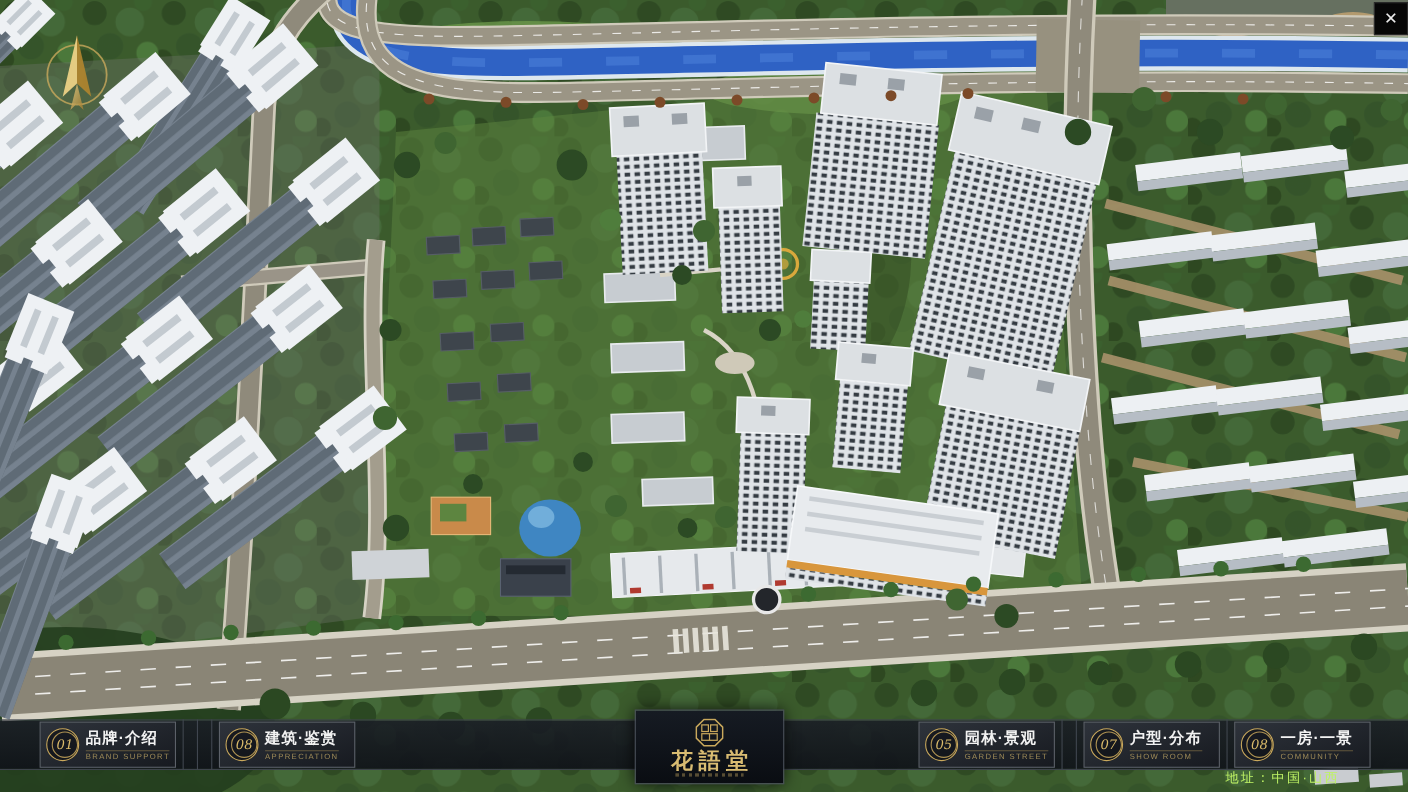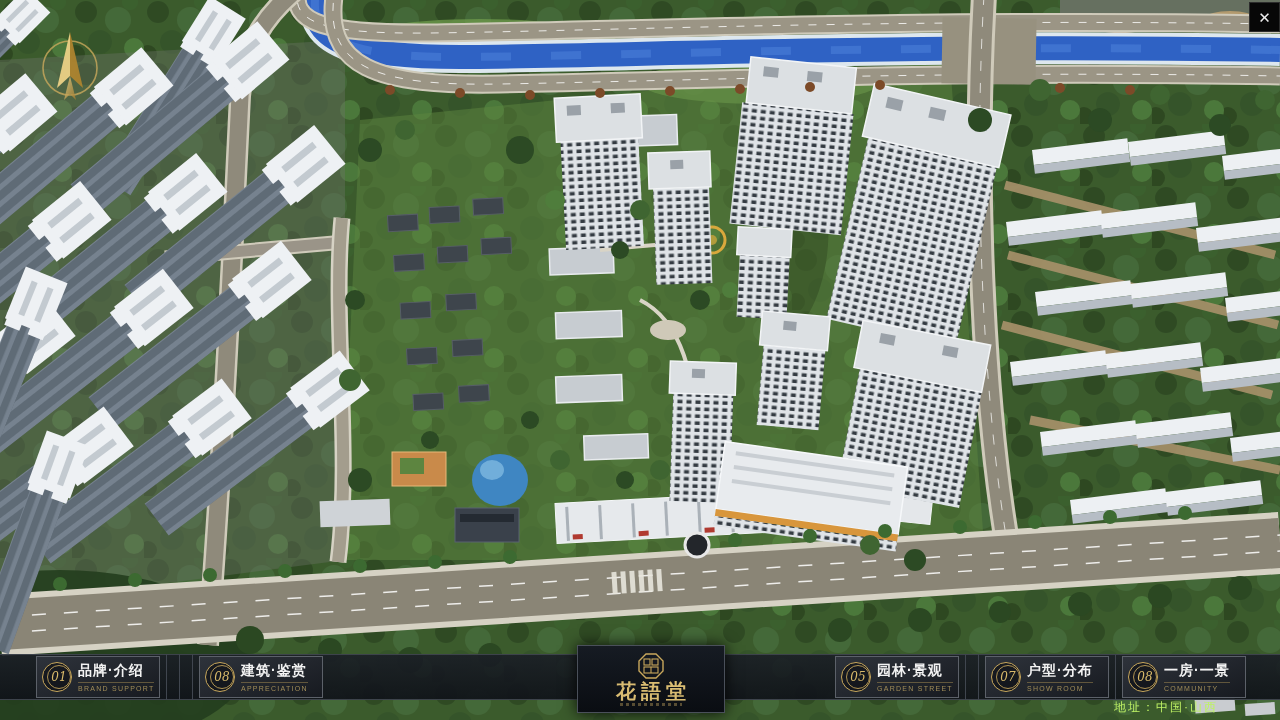--- a/index.html
+++ b/index.html
@@ -32,21 +32,21 @@
          background:rgba(8,10,14,.55);}
   .badge-inner{width:22px;height:22px;border:1px solid rgba(201,168,92,.85);border-radius:50%;
          display:flex;align-items:center;justify-content:center;
          font-family:"DejaVu Serif",serif;font-style:italic;font-size:12px;color:#d9ba6a;}
   .nav-texts{display:flex;flex-direction:column;min-width:0;}
   .nav-zh{font-size:14px;font-weight:bold;color:#f2f2f2;letter-spacing:1px;white-space:nowrap;}
   .nav-en{margin-top:2px;padding-top:2px;border-top:1px solid rgba(201,168,92,.4);
           font-size:7px;color:#a08c58;letter-spacing:.18em;white-space:nowrap;overflow:hidden;}
 
   
-  .logo-panel{position:absolute;left:577px;top:645px;width:148px;height:68px;box-sizing:border-box;
+  .logo-panel{position:absolute;left:577px;top:645px;width:136px;height:68px;box-sizing:border-box;
           background:linear-gradient(#161b23,#0a0d12);border:1px solid #4a505a;
           box-shadow:0 0 14px rgba(0,0,0,.85);display:flex;flex-direction:column;
           align-items:center;justify-content:center;gap:2px;z-index:5;cursor:pointer;}
   .logo-title{font-family:"DejaVu Serif",serif;font-size:20px;font-weight:bold;color:#d9bc72;
           letter-spacing:5px;text-indent:5px;line-height:1;}
   .logo-tagline{width:62px;height:3px;opacity:.6;
           background:repeating-linear-gradient(90deg,#8a7648 0 3px,transparent 3px 6px);}
 
   .address{position:absolute;right:62px;bottom:4px;font-size:12px;color:#bef264;
            letter-spacing:2px;z-index:4;}

